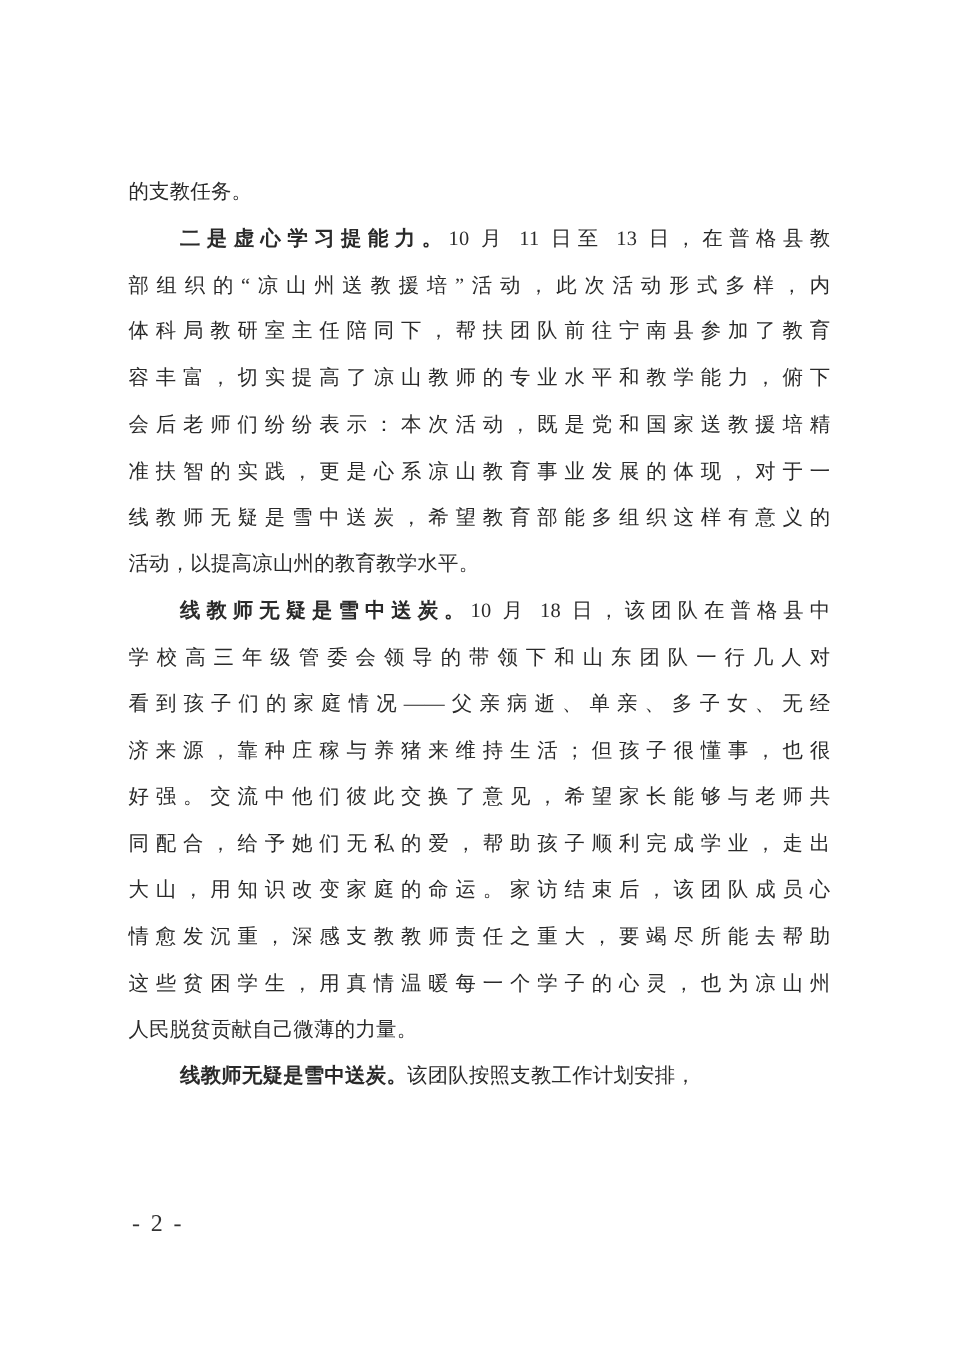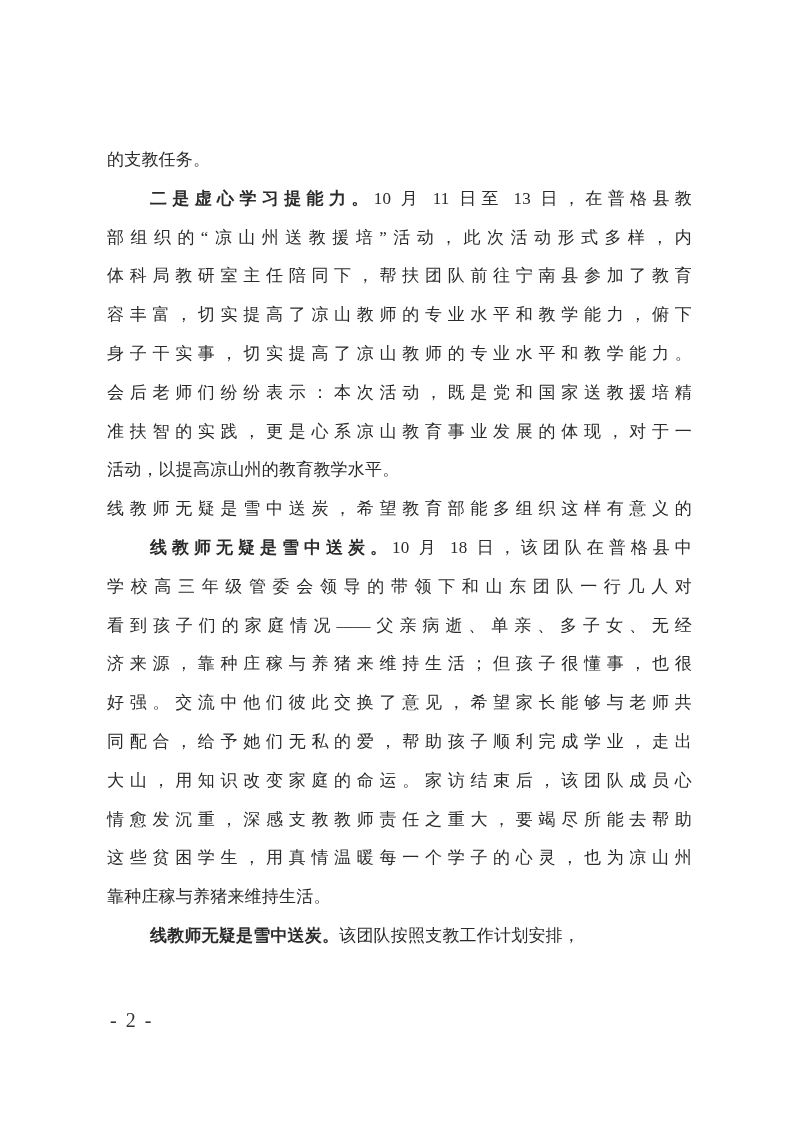--- a/index.html
+++ b/index.html
@@ -63,36 +63,35 @@
 <div class="page">
   <div class="doc-body" id="doc-body" style="color: rgb(42, 42, 42);">
       <div class="paragraph">
         <div class="line"><span class="seg">的支教任务。</span></div>
       </div>
       <div class="paragraph">
         <div class="line fill indent"><span class="seg bold">二是虚心学习提能力。</span><span class="seg">10 月 11 日至 13 日，在普格县教</span></div>
         <div class="line fill"><span class="seg">部组织的“凉山州送教援培”活动，此次活动形式多样，内</span></div>
         <div class="line fill"><span class="seg">体科局教研室主任陪同下，帮扶团队前往宁南县参加了教育</span></div>
         <div class="line fill"><span class="seg">容丰富，切实提高了凉山教师的专业水平和教学能力，俯下</span></div>
-        <div class="line fill"><span class="seg">身子干实事，切实提高了凉山教师的专业水平和教学能力。</span></div>
         <div class="line fill"><span class="seg">会后老师们纷纷表示：本次活动，既是党和国家送教援培精</span></div>
         <div class="line fill"><span class="seg">准扶智的实践，更是心系凉山教育事业发展的体现，对于一</span></div>
+        <div class="line fill"><span class="seg">线教师无疑是雪中送炭，希望教育部能多组织这样有意义的</span></div>
         <div class="line"><span class="seg">活动，以提高凉山州的教育教学水平。</span></div>
-        <div class="line fill"><span class="seg">线教师无疑是雪中送炭，希望教育部能多组织这样有意义的</span></div>
       </div>
       <div class="paragraph">
         <div class="line fill indent"><span class="seg bold">线教师无疑是雪中送炭。</span><span class="seg">10 月 18 日，该团队在普格县中</span></div>
         <div class="line fill"><span class="seg">学校高三年级管委会领导的带领下和山东团队一行几人对</span></div>
         <div class="line fill"><span class="seg">看到孩子们的家庭情况——父亲病逝、单亲、多子女、无经</span></div>
         <div class="line fill"><span class="seg">济来源，靠种庄稼与养猪来维持生活；但孩子很懂事，也很</span></div>
         <div class="line fill"><span class="seg">好强。交流中他们彼此交换了意见，希望家长能够与老师共</span></div>
         <div class="line fill"><span class="seg">同配合，给予她们无私的爱，帮助孩子顺利完成学业，走出</span></div>
         <div class="line fill"><span class="seg">大山，用知识改变家庭的命运。家访结束后，该团队成员心</span></div>
         <div class="line fill"><span class="seg">情愈发沉重，深感支教教师责任之重大，要竭尽所能去帮助</span></div>
         <div class="line fill"><span class="seg">这些贫困学生，用真情温暖每一个学子的心灵，也为凉山州</span></div>
-        <div class="line"><span class="seg">靠种庄稼与养猪来维持生活。</span></div>
+        <div class="line"><span class="seg">人民脱贫贡献自己微薄的力量。</span></div>
       </div>
       <div class="paragraph">
         <div class="line indent"><span class="seg bold">线教师无疑是雪中送炭。</span><span class="seg">该团队按照支教工作计划安排，</span></div>
       </div>
     </div>
   <div class="footer">- 2 -</div>
 </div>
 
 </body></html>

